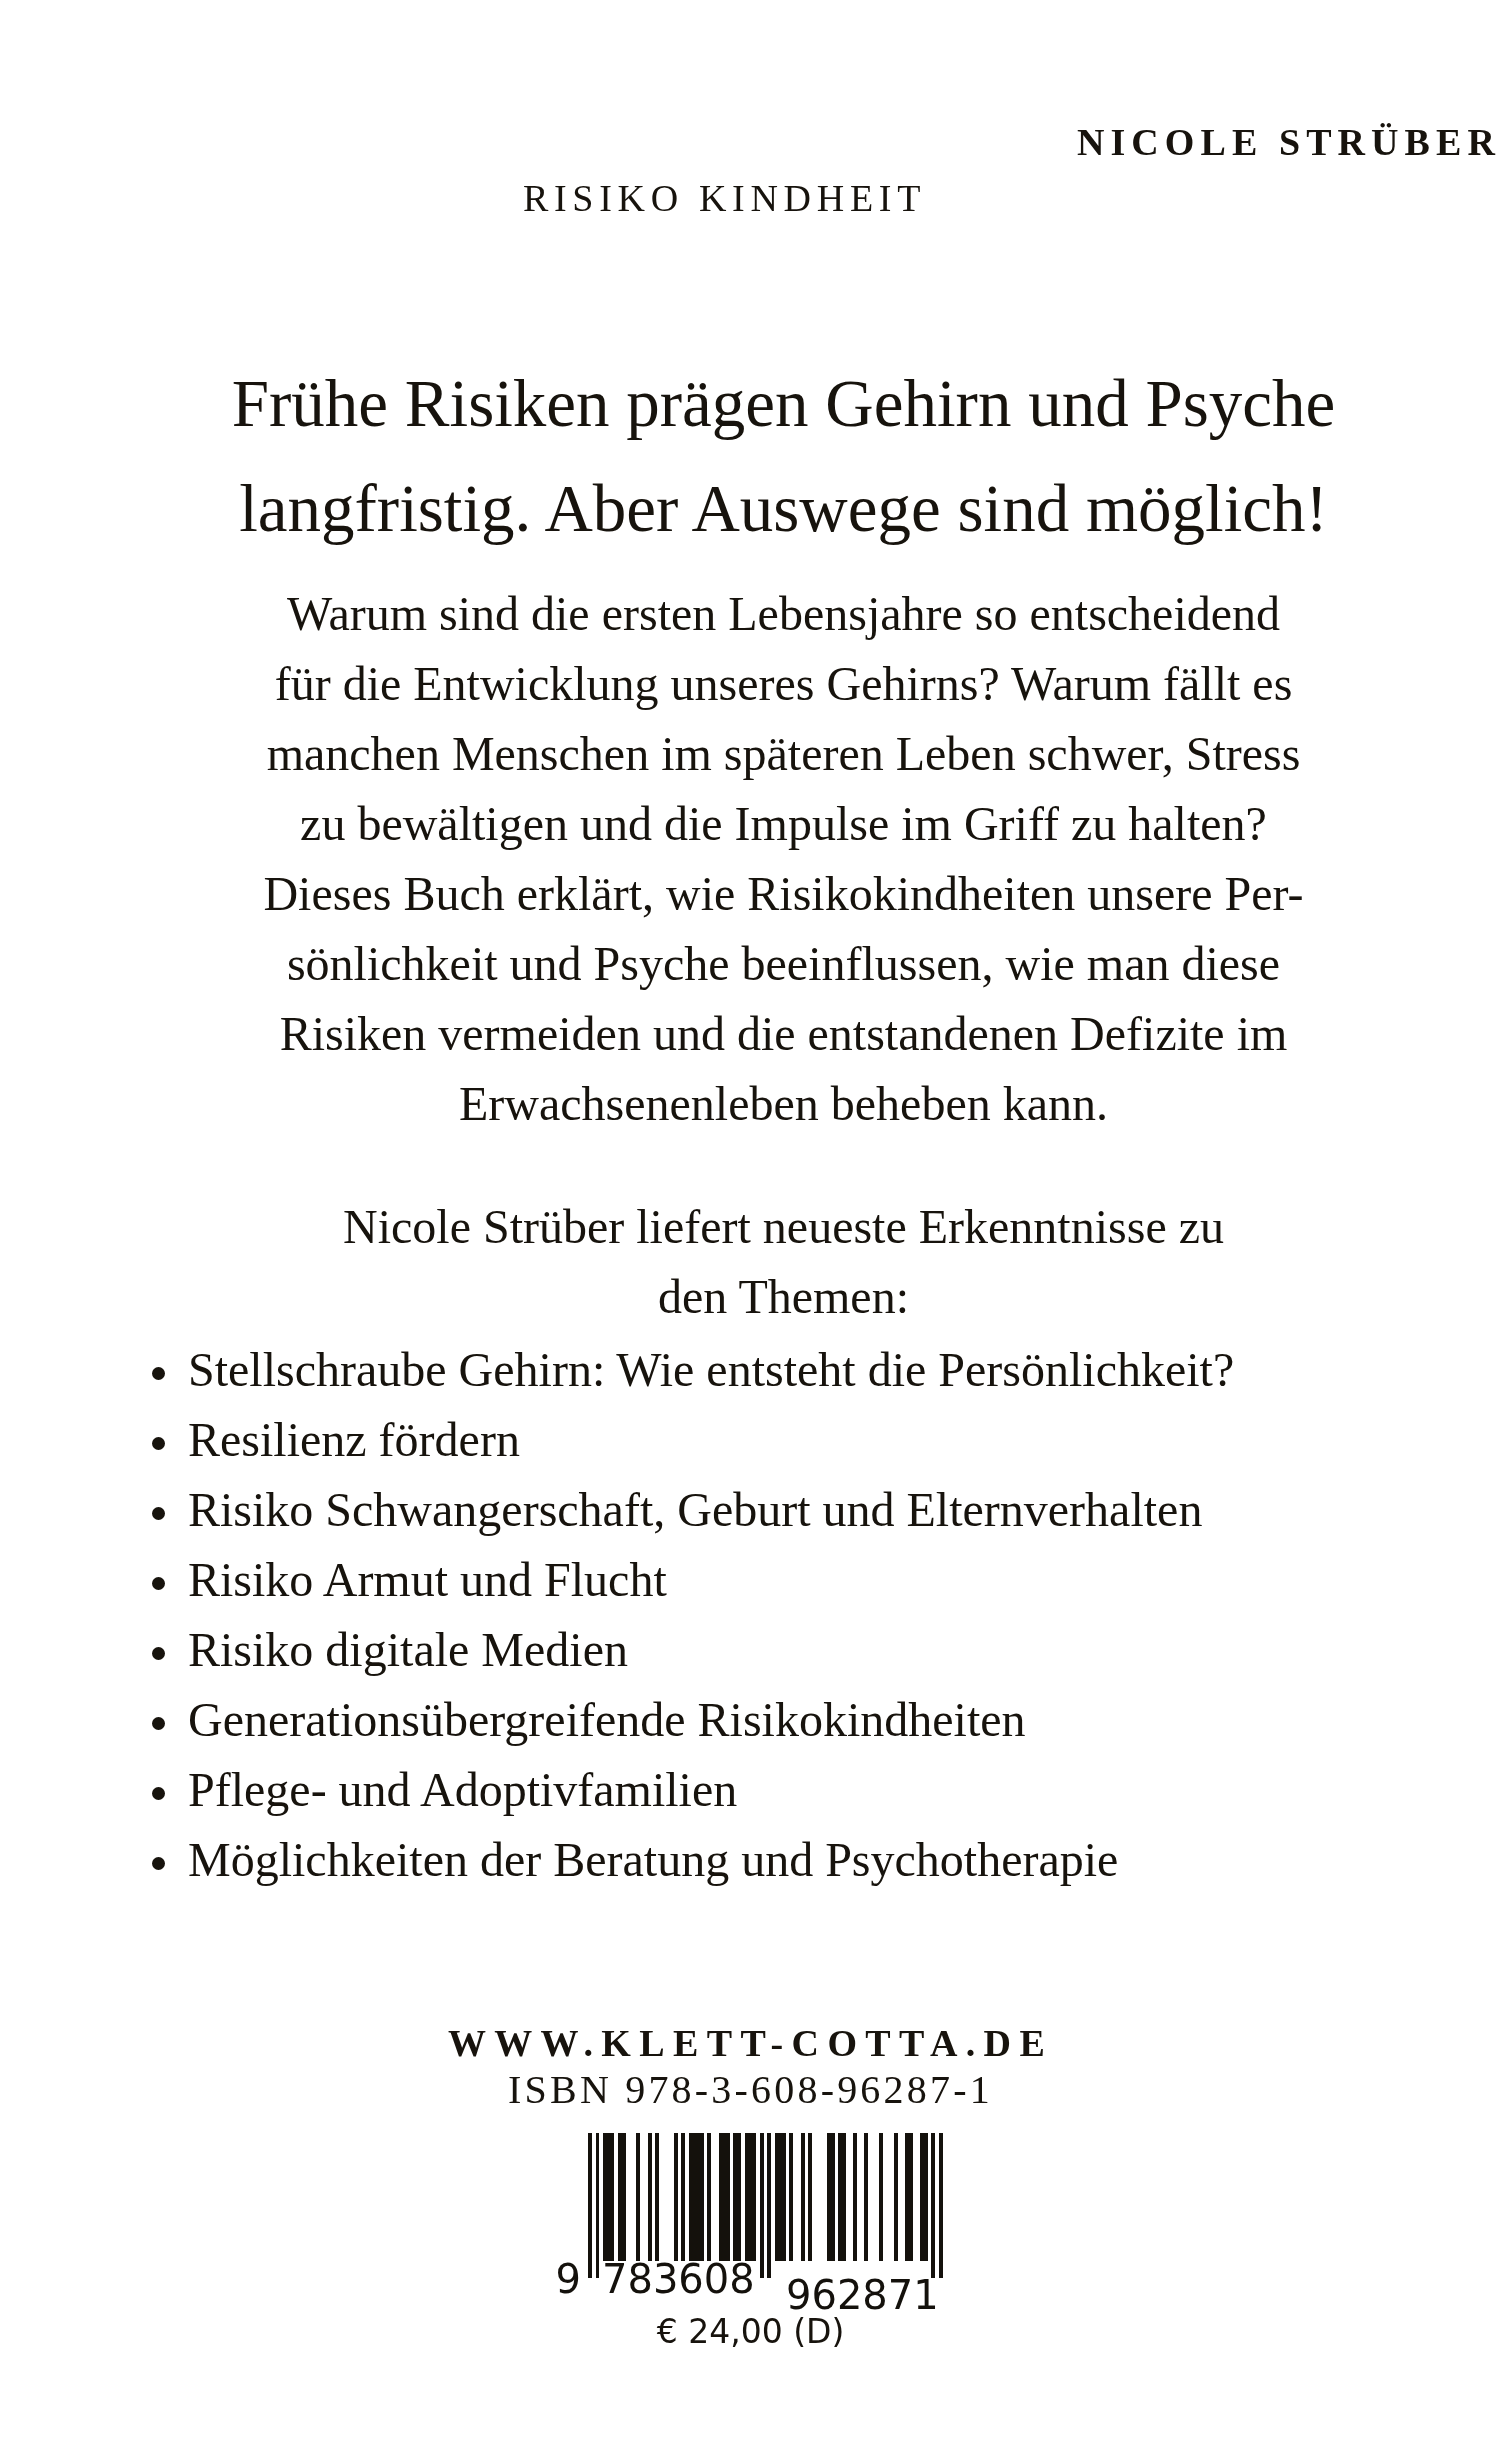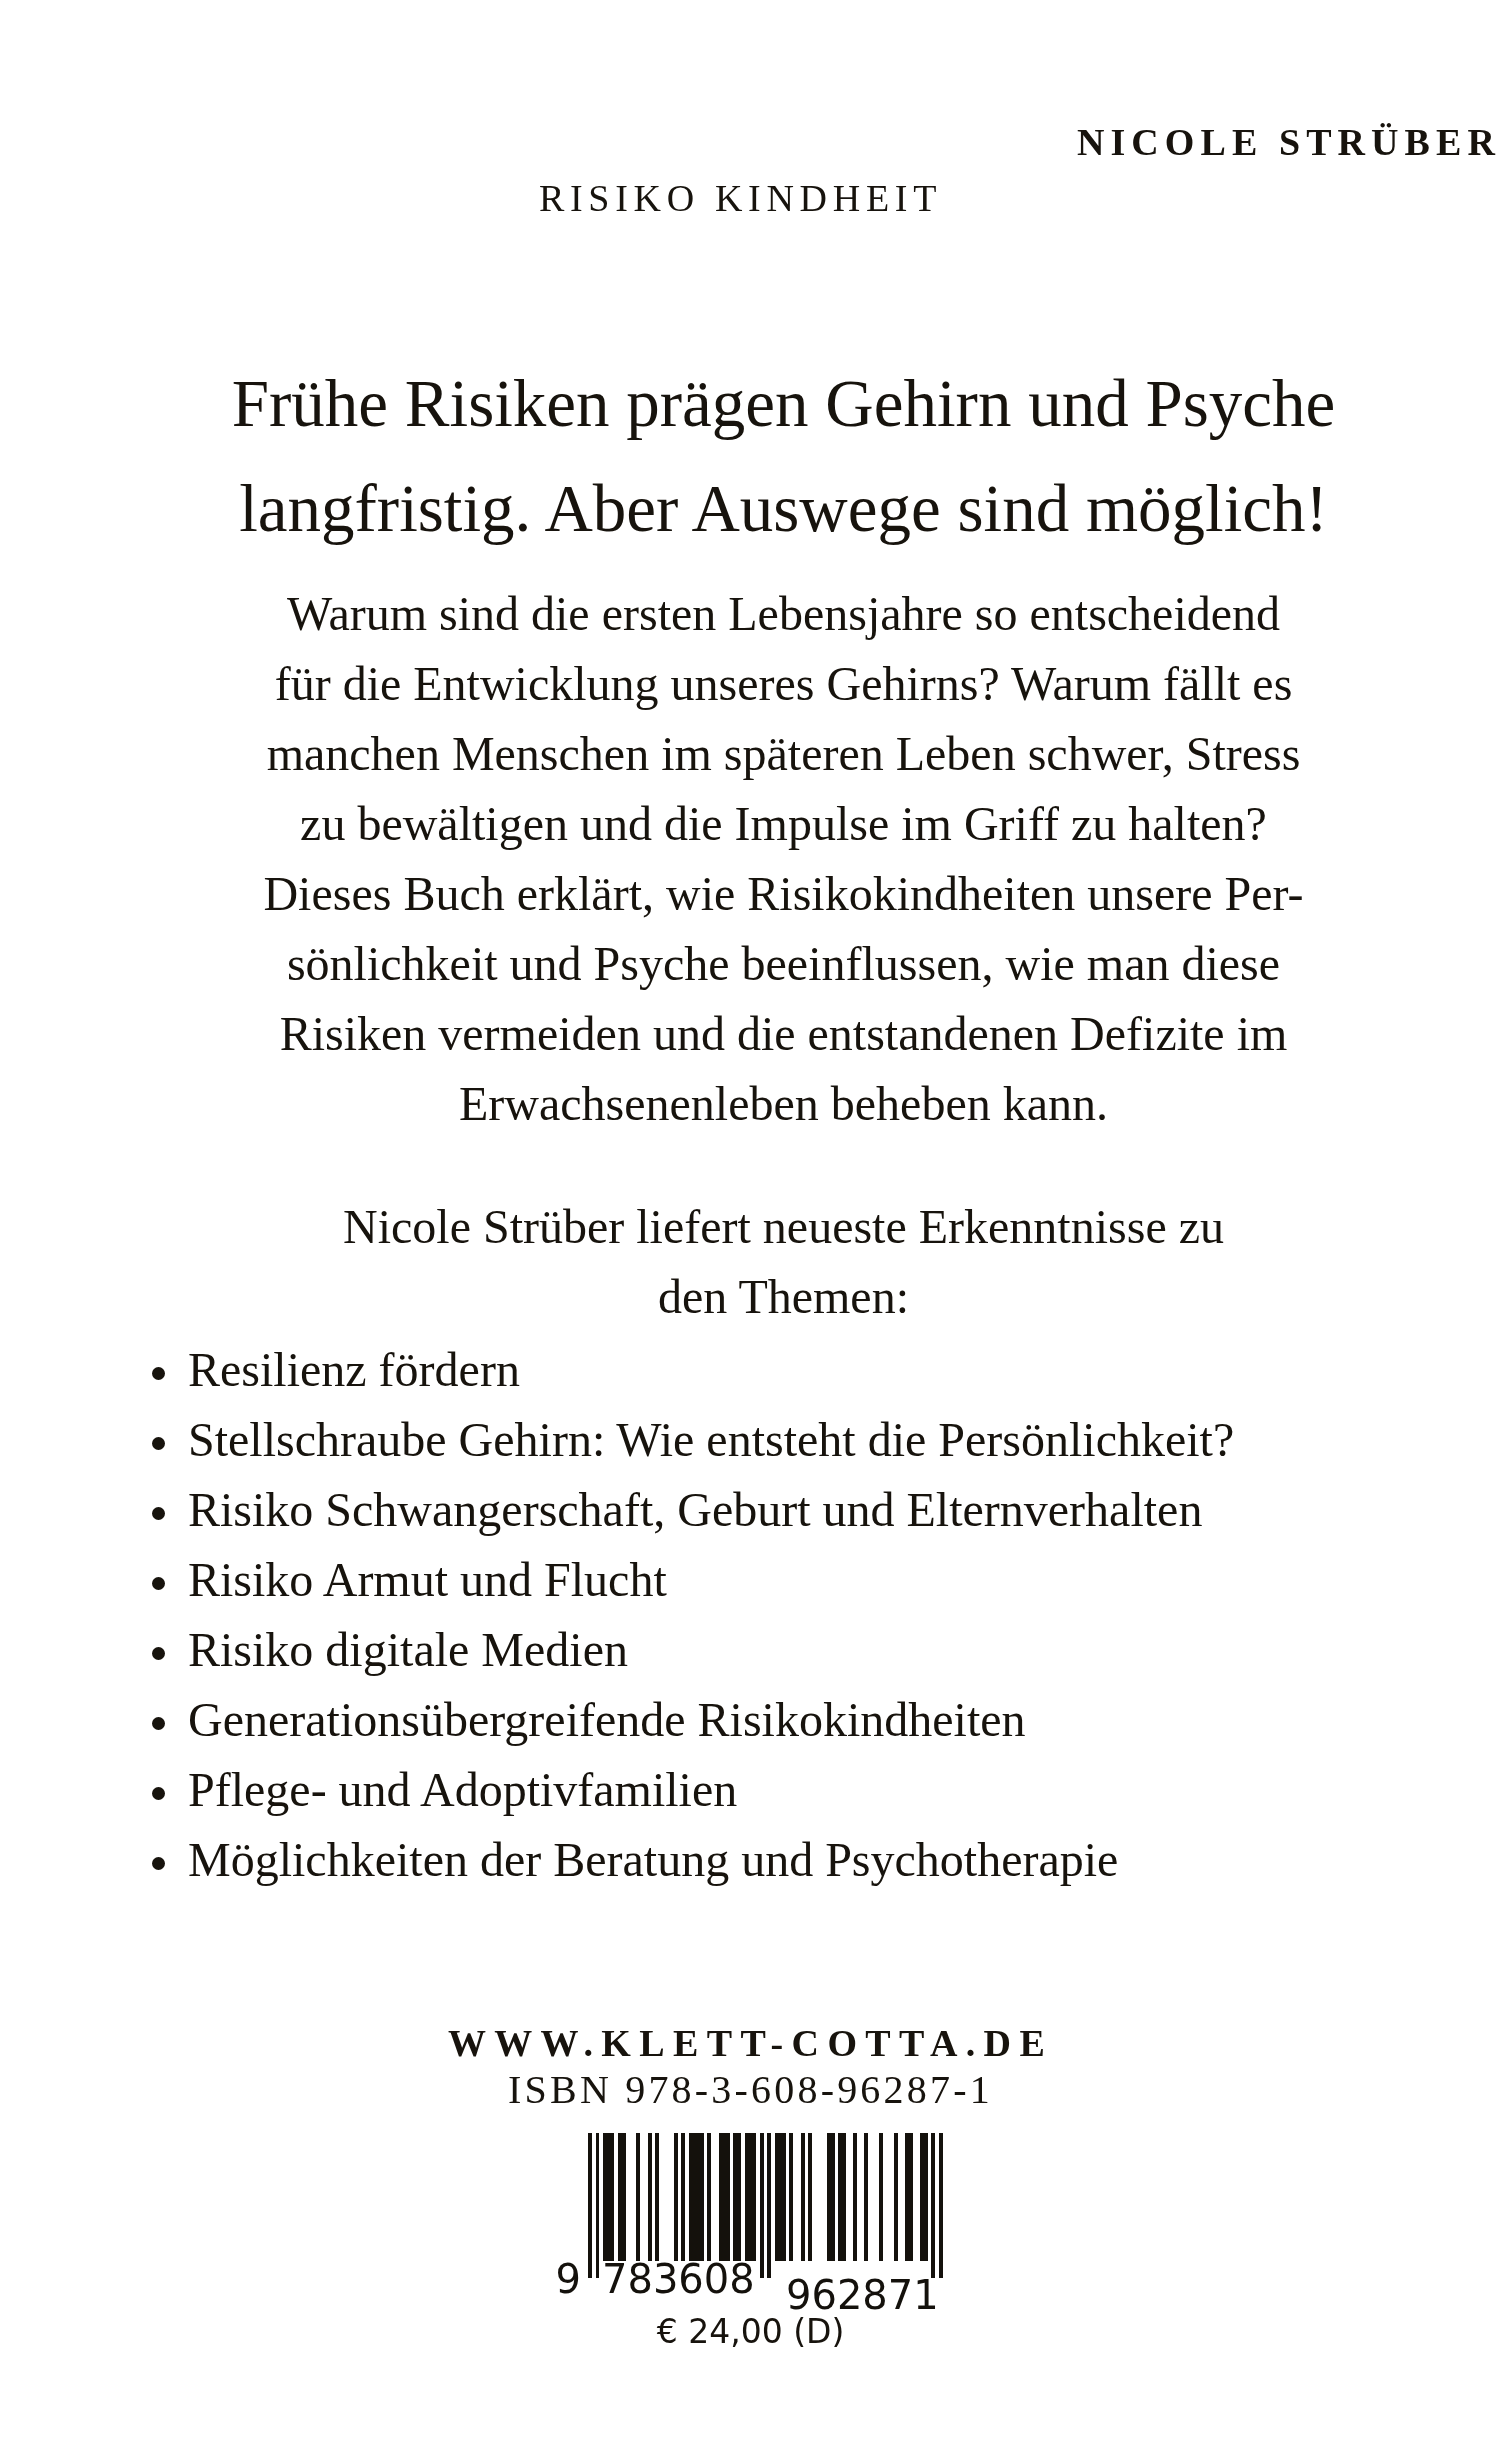--- a/index.html
+++ b/index.html
@@ -18,21 +18,20 @@
     top: 120px; left: 0; width: 1501px;
     text-align: right;
     font-size: 38px; font-weight: bold;
     letter-spacing: 0.16em;
   }
   .series-line {
     top: 176px; left: 0; width: 1449px;
     text-align: center;
     font-size: 38px; font-weight: normal;
     letter-spacing: 0.15em;
-    margin-left: 16px;
   }
 
   
   .headline {
     top: 351px; left: 150px; width: 1267px;
     font-size: 67px; line-height: 105px;
     font-weight: normal;
   }
   .headline .line { white-space: nowrap; }
 
@@ -123,25 +122,25 @@
   </div>
 
 <div class="abs topics-intro">
     <div class="line">Nicole Strüber liefert neueste Erkenntnisse zu</div>
     <div class="line">den Themen:</div>
   </div>
 
 <div class="abs topics">
     <div class="topic-row">
     <span class="bullet-dot"></span>
+    <span>Stellschraube Gehirn: Wie entsteht die Persönlichkeit?</span>
+  </div>
+    <div class="topic-row">
+    <span class="bullet-dot"></span>
     <span>Resilienz fördern</span>
-  </div>
-    <div class="topic-row">
-    <span class="bullet-dot"></span>
-    <span>Stellschraube Gehirn: Wie entsteht die Persönlichkeit?</span>
   </div>
     <div class="topic-row">
     <span class="bullet-dot"></span>
     <span>Risiko Schwangerschaft, Geburt und Elternverhalten</span>
   </div>
     <div class="topic-row">
     <span class="bullet-dot"></span>
     <span>Risiko Armut und Flucht</span>
   </div>
     <div class="topic-row">

